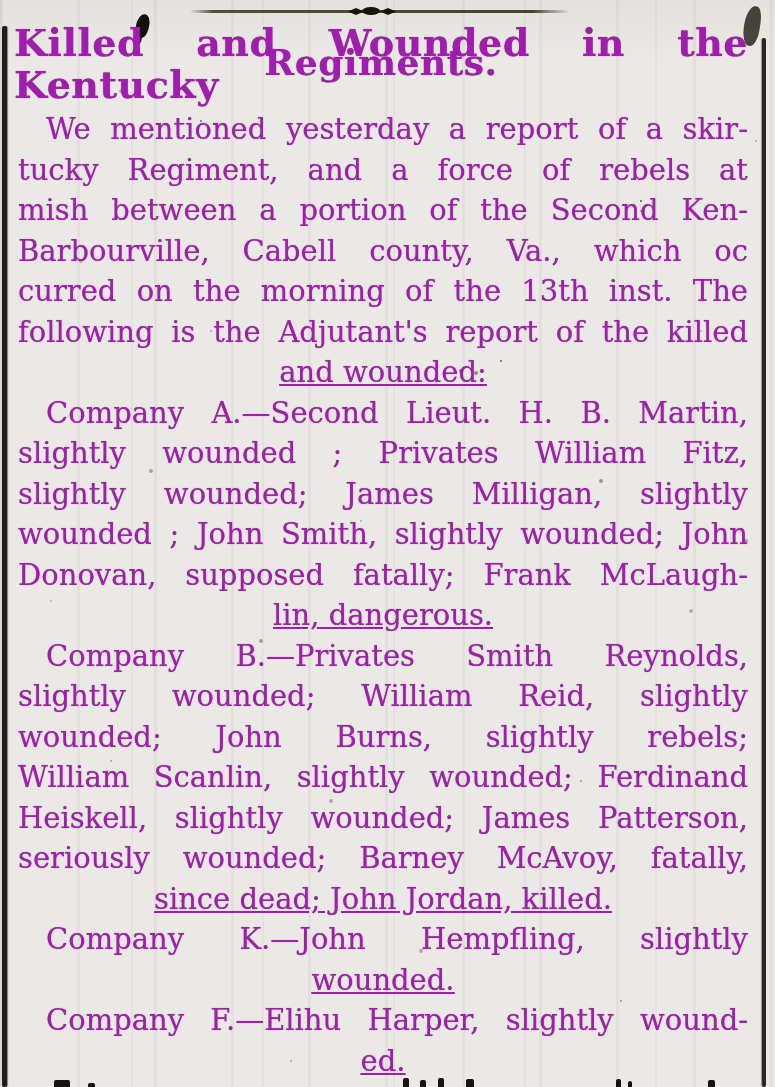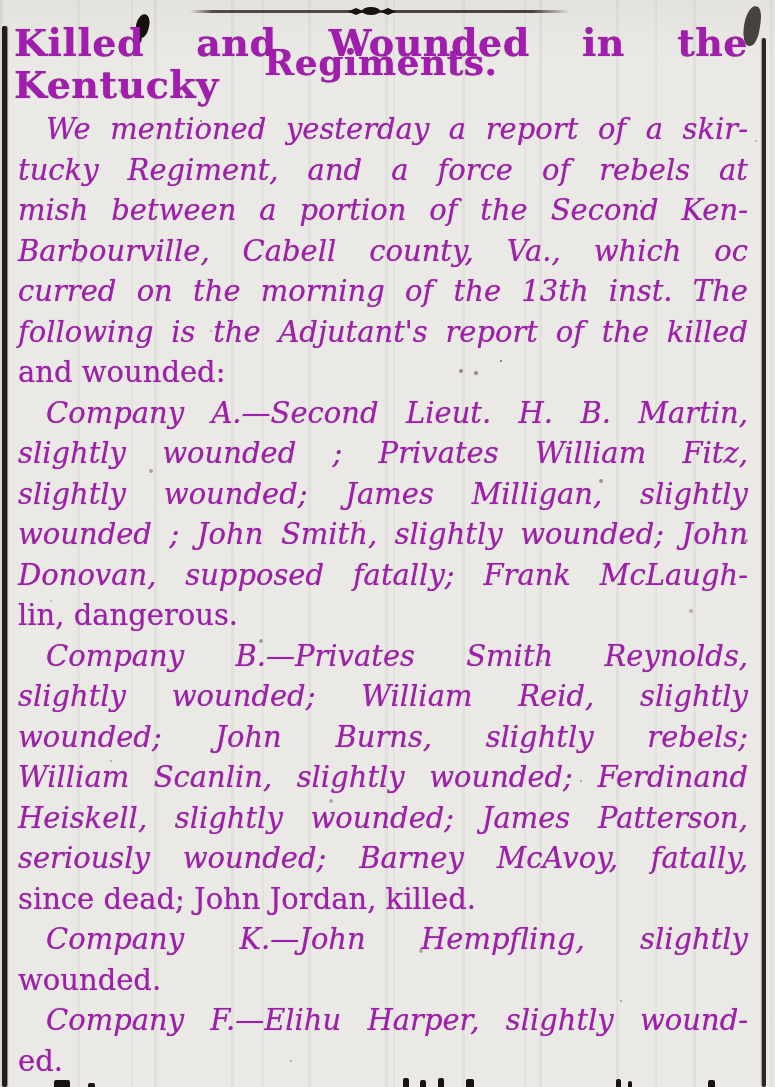--- a/index.html
+++ b/index.html
@@ -47,22 +47,22 @@
   .ink-blot:after{content:"";position:absolute;left:3px;top:22px;width:6px;height:8px;background:#14100b;border-radius:50%;}
 
   .hl{position:absolute;left:14px;width:734px;font-weight:bold;letter-spacing:.5px;
       text-shadow:0 0 1px rgba(20,15,10,.55);}
   .hl1{top:22px;font-size:38px;line-height:42px;text-align:justify;text-align-last:justify;}
   .hl2{top:42px;font-size:36px;line-height:40px;text-align:center;}
 
   .body-col{position:absolute;left:18px;top:109px;width:730px;font-size:29px;
       text-shadow:0 0 1px rgba(20,15,10,.45);}
   .line{height:40.5px;line-height:40.5px;white-space:normal;}
-  .jst{text-align:justify;text-align-last:justify;font-style:italic;}
-  .plain{text-align:left;}
+  .jst{text-align:justify;text-align-last:justify;}
+  .plain{text-align:center;text-decoration:underline;}
   .ind{padding-left:28px;}
 
   
   .clipped{position:absolute;left:18px;top:1076px;width:730px;height:11px;}
   .clipped i{position:absolute;bottom:-2px;background:#17130e;border-radius:2px 2px 0 0;display:block;}
   .c1{left:36px;width:16px;height:9px;border-radius:50% 50% 0 0;}
   .c2{left:70px;width:7px;height:6px;}
   .c3{left:385px;width:6px;height:11px;}
   .c4{left:402px;width:6px;height:9px;}
   .c5{left:420px;width:6px;height:11px;}

